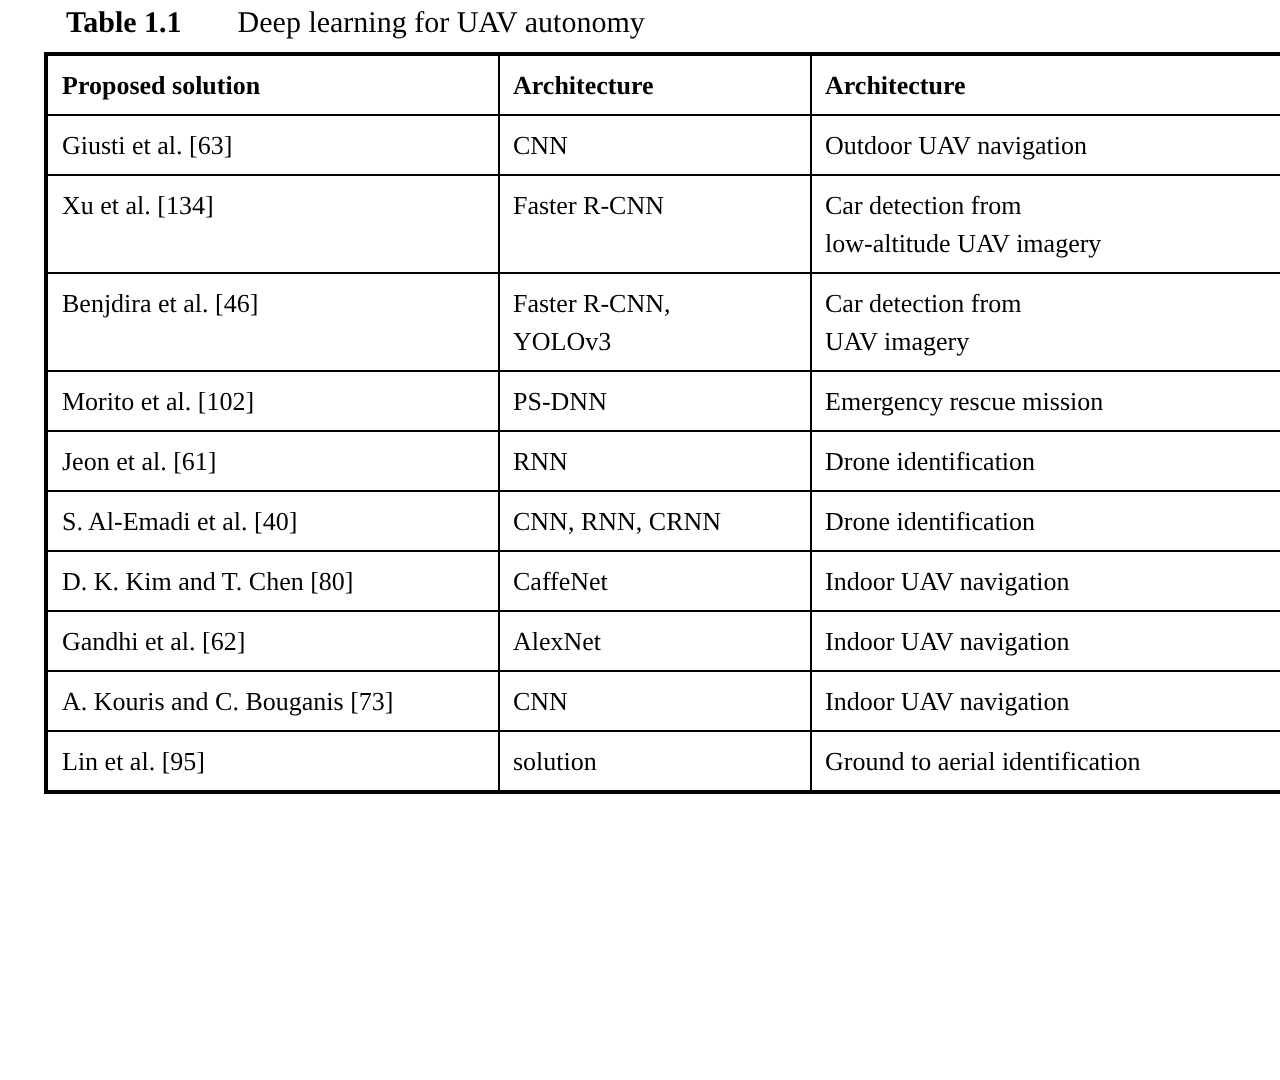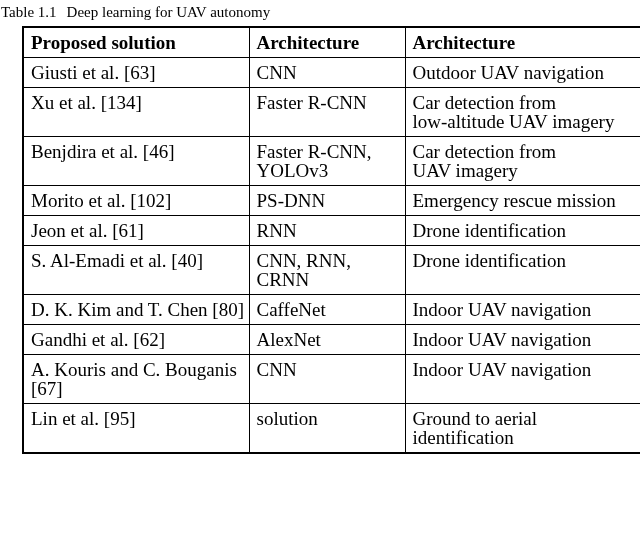--- a/index.html
+++ b/index.html
@@ -19,40 +19,41 @@
     padding-top: 2px;
   }
   .caption {
     font-size: 15px;
     line-height: 20px;
     padding-left: 1px;
     margin-bottom: 4px;
     white-space: nowrap;
   }
   .cap-label {
-    font-weight: normal;
+    font-weight: bold;
+    margin-left: 32px;
   }
   .cap-title {
-    margin-left: 10px;
+    margin-left: 28px;
     font-family: Liberation Serif, serif;
   }
   table.data-table {
     border-collapse: collapse;
     margin-left: 22px;
     width: 618px;
     table-layout: fixed;
     border: 2px solid #000000;
   }
   col.c1 { width: 226px; }
   col.c2 { width: 156px; }
   col.c3 { width: 236px; }
   .data-table th,
   .data-table td {
     border: 1px solid #000000;
-    font-size: 19px;
+    font-size: 13px;
     line-height: 19px;
     padding: 5px 4px 5px 7px;
     text-align: left;
     vertical-align: top;
     white-space: pre-line;
     overflow: hidden;
   }
   .data-table th {
     font-weight: bold;
   }
@@ -115,21 +116,21 @@
           <td>D. K. Kim and T. Chen [80]</td>
           <td>CaffeNet</td>
           <td>Indoor UAV navigation</td>
         </tr>
         <tr>
           <td>Gandhi et al. [62]</td>
           <td>AlexNet</td>
           <td>Indoor UAV navigation</td>
         </tr>
         <tr>
-          <td>A. Kouris and C. Bouganis [67]</td>
+          <td>A. Kouris and C. Bouganis [73]</td>
           <td>CNN</td>
           <td>Indoor UAV navigation</td>
         </tr>
         <tr>
           <td>Lin et al. [95]</td>
           <td>solution</td>
           <td>Ground to aerial identification</td>
         </tr>
       </tbody>
   </table>

